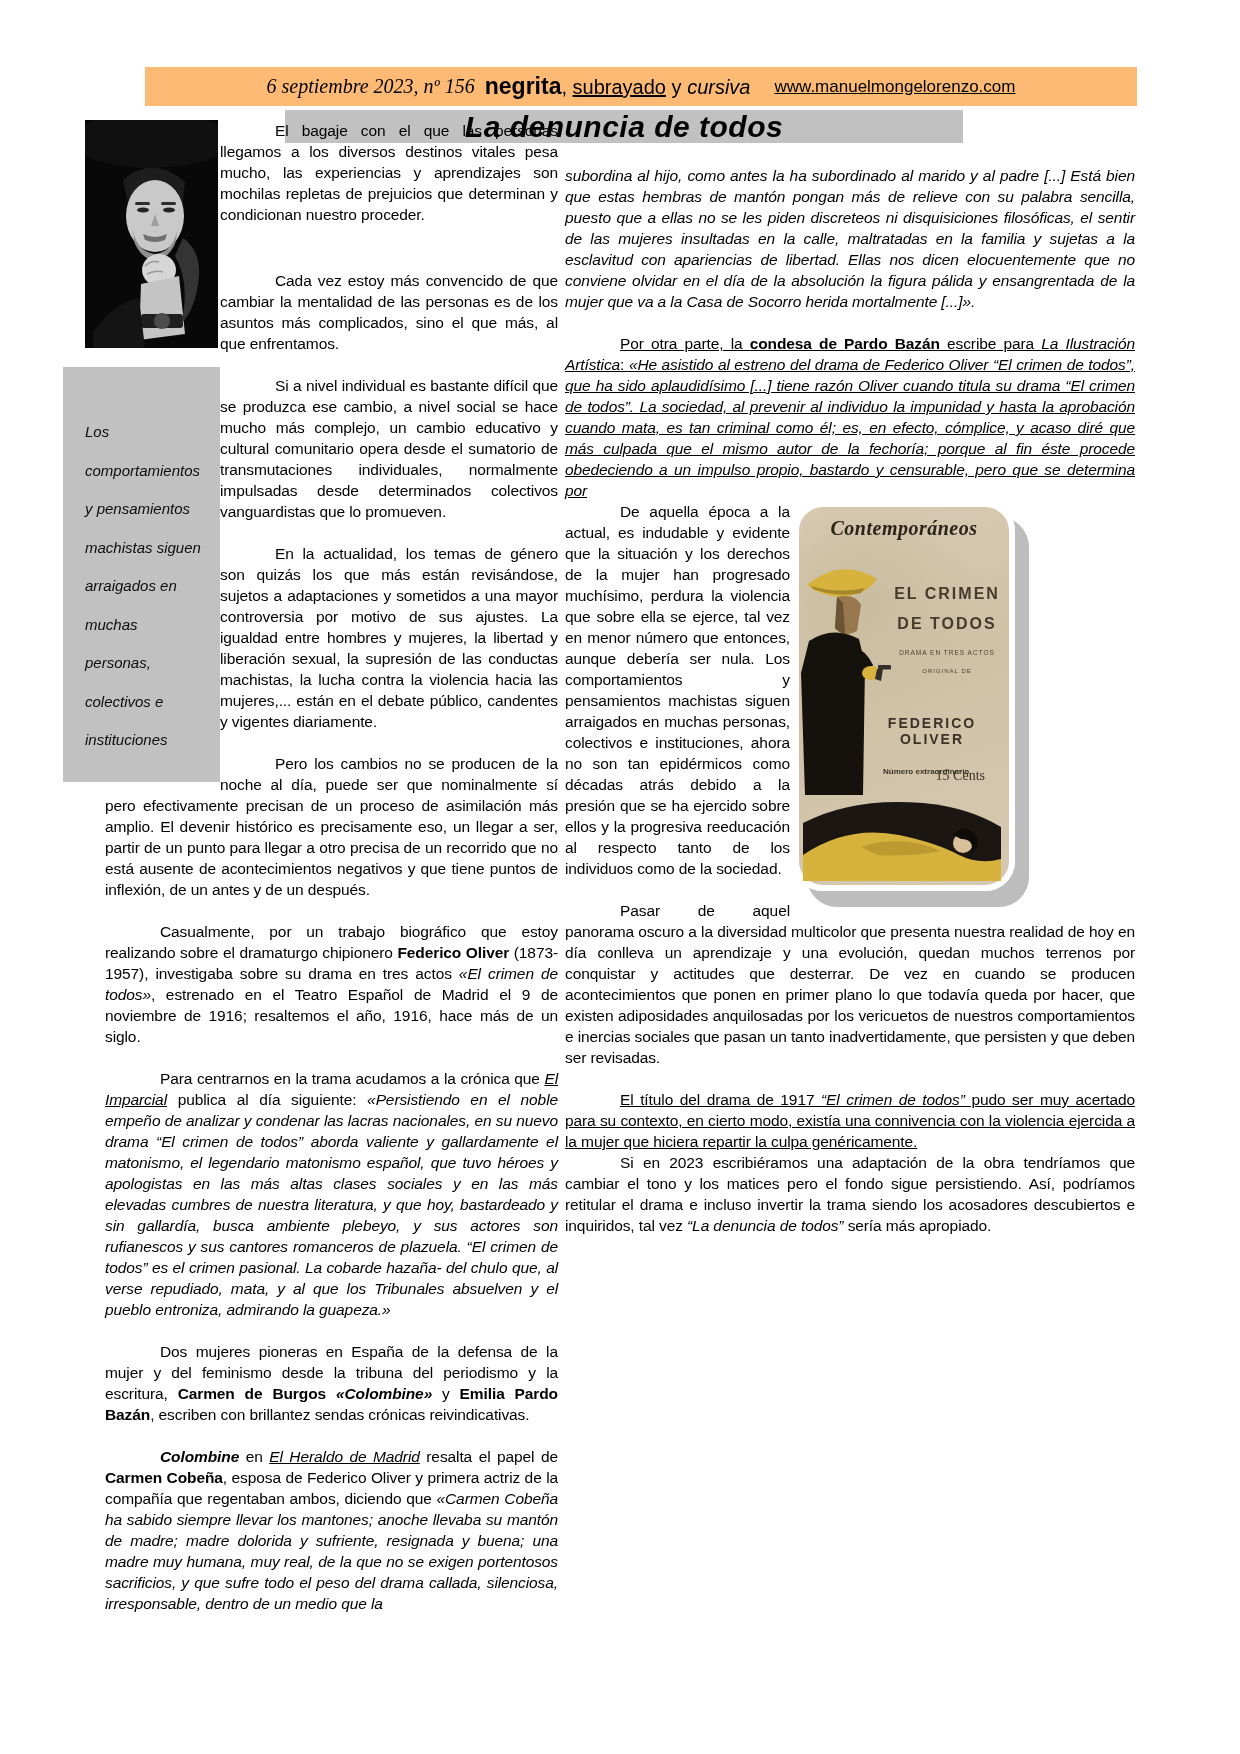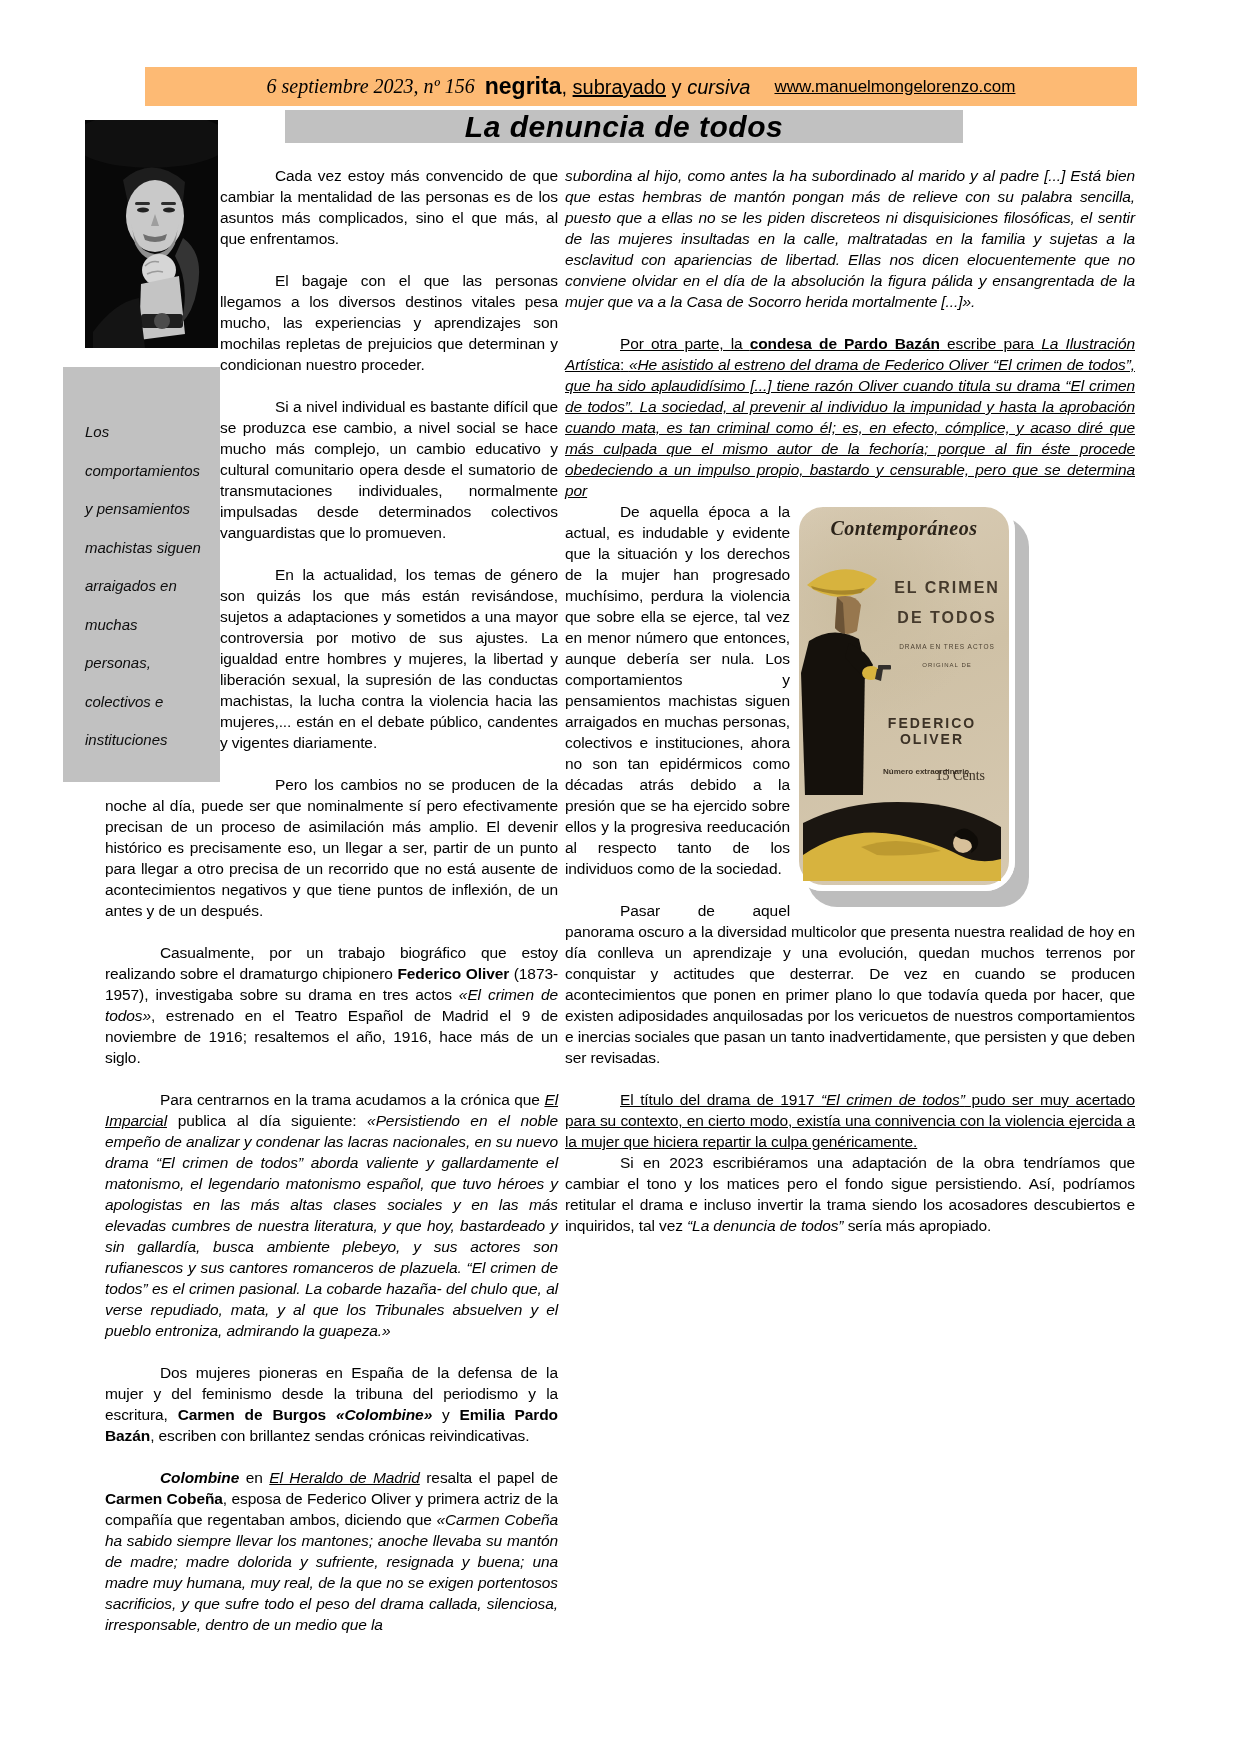--- a/index.html
+++ b/index.html
@@ -45,21 +45,21 @@
   .cover-card{position:relative;width:210px;height:378px;margin-left:3px;
               background:radial-gradient(circle at 30% 25%,#cabc9f 0%,rgba(0,0,0,0) 38%),
                          linear-gradient(160deg,#d9ccb5 0%,#cfc1a6 45%,#d6c9b1 100%);
               border:6px solid #fff;border-radius:30px;
               box-shadow:14px 16px 0 #bdbdbd;}
   .cv-mast{position:absolute;top:10px;left:0;right:0;text-align:center;
            font-family:"Liberation Serif",serif;font-weight:bold;font-style:italic;
            font-size:20px;color:#2c241a;letter-spacing:.5px;}
   .cv-man{position:absolute;top:38px;left:2px;}
   .cv-title{position:absolute;top:72px;left:88px;right:2px;text-align:center;color:#453a2c;}
-  .cv-t1,.cv-t2{font-size:16px;letter-spacing:2px;font-weight:600;}
+  .cv-t1,.cv-t2{font-size:16px;letter-spacing:2px;font-weight:600;margin-top:6px;}
   .cv-t2{margin-top:12px;}
   .cv-sub{margin-top:16px;font-size:6.5px;letter-spacing:1px;color:#4a3f30;}
   .cv-orig{margin-top:12px;font-size:6px;letter-spacing:1px;color:#4a3f30;}
   .cv-author{position:absolute;top:208px;left:56px;right:0;text-align:center;
              font-size:14px;letter-spacing:2px;color:#3c3226;font-weight:600;}
   .cv-note{position:absolute;top:260px;left:84px;font-size:8px;font-weight:bold;color:#3c3226;}
   .cv-price{position:absolute;top:261px;right:24px;font-size:14px;
             font-family:"Liberation Serif",serif;color:#3c3226;}
   .cv-woman{position:absolute;bottom:4px;left:4px;right:4px;}
 </style>
@@ -100,22 +100,22 @@
           <circle cx="77" cy="201" r="8" fill="#4c4c4c"></circle>
           <path d="M98 118 Q120 134 112 170 Q108 192 96 204 Q106 164 90 136 Z" fill="#343434"></path>
           <path d="M8 212 Q30 182 54 178 L60 228 L8 228 Z" fill="#141414"></path>
         </svg>
       </div>
       <div class="quote-box">
         <div class="quote-text">Los<br>comportamientos<br>y pensamientos<br>machistas siguen<br>arraigados en<br>muchas<br>personas,<br>colectivos e<br>instituciones</div>
       </div>
     </div>
 
+    <p class="par indent"><span>El bagaje con el que las personas llegamos a los diversos destinos vitales pesa mucho, las experiencias y aprendizajes son mochilas repletas de prejuicios que determinan y condicionan nuestro proceder.</span></p>
     <p class="par indent first"><span>Cada vez estoy más convencido de que cambiar la mentalidad de las personas es de los asuntos más complicados, sino el que más, al que enfrentamos.</span></p>
-    <p class="par indent"><span>El bagaje con el que las personas llegamos a los diversos destinos vitales pesa mucho, las experiencias y aprendizajes son mochilas repletas de prejuicios que determinan y condicionan nuestro proceder.</span></p>
     <p class="par indent"><span>Si a nivel individual es bastante difícil que se produzca ese cambio, a nivel social se hace mucho más complejo, un cambio educativo y cultural comunitario opera desde el sumatorio de transmutaciones individuales, normalmente impulsadas desde determinados colectivos vanguardistas que lo promueven.</span></p>
     <p class="par indent"><span>En la actualidad, los temas de género son quizás los que más están revisándose, sujetos a adaptaciones y sometidos a una mayor controversia por motivo de sus ajustes. La igualdad entre hombres y mujeres, la libertad y liberación sexual, la supresión de las conductas machistas, la lucha contra la violencia hacia las mujeres,... están en el debate público, candentes y vigentes diariamente.</span></p>
     <p class="par indent"><span>Pero los cambios no se producen de la noche al día, puede ser que nominalmente sí pero efectivamente precisan de un proceso de asimilación más amplio. El devenir histórico es precisamente eso, un llegar a ser, partir de un punto para llegar a otro precisa de un recorrido que no está ausente de acontecimientos negativos y que tiene puntos de inflexión, de un antes y de un después.</span></p>
     <p class="par indent"><span>Casualmente, por un trabajo biográfico que estoy realizando sobre el dramaturgo chipionero </span><span class="f-b">Federico Oliver</span><span> (1873-1957), investigaba sobre su drama en tres actos </span><span class="f-i">«El crimen de todos»</span><span>, estrenado en el Teatro Español de Madrid el 9 de noviembre de 1916; resaltemos el año, 1916, hace más de un siglo.</span></p>
     <p class="par indent"><span>Para centrarnos en la trama acudamos a la crónica que </span><span class="f-i f-u">El Imparcial</span><span> publica al día siguiente: </span><span class="f-i">«Persistiendo en el noble empeño de analizar y condenar las lacras nacionales, en su nuevo drama “El crimen de todos” aborda valiente y gallardamente el matonismo, el legendario matonismo español, que tuvo héroes y apologistas en las más altas clases sociales y en las más elevadas cumbres de nuestra literatura, y que hoy, bastardeado y sin gallardía, busca ambiente plebeyo, y sus actores son rufianescos y sus cantores romanceros de plazuela. “El crimen de todos” es el crimen pasional. La cobarde hazaña- del chulo que, al verse repudiado, mata, y al que los Tribunales absuelven y el pueblo entroniza, admirando la guapeza.»</span></p>
     <p class="par indent"><span>Dos mujeres pioneras en España de la defensa de la mujer y del feminismo desde la tribuna del periodismo y la escritura, </span><span class="f-b">Carmen de Burgos</span><span> </span><span class="f-b f-i">«Colombine»</span><span> y </span><span class="f-b">Emilia Pardo Bazán</span><span>, escriben con brillantez sendas crónicas reivindicativas.</span></p>
     <p class="par indent"><span class="f-b f-i">Colombine</span><span> en </span><span class="f-i f-u">El Heraldo de Madrid</span><span> resalta el papel de </span><span class="f-b">Carmen Cobeña</span><span>, esposa de Federico Oliver y primera actriz de la compañía que regentaban ambos, diciendo que </span><span class="f-i">«Carmen Cobeña ha sabido siempre llevar los mantones; anoche llevaba su mantón de madre; madre dolorida y sufriente, resignada y buena; una madre muy humana, muy real, de la que no se exigen portentosos sacrificios, y que sufre todo el peso del drama callada, silenciosa, irresponsable, dentro de un medio que la</span></p>
   </div>
 
   <div class="right-col">

